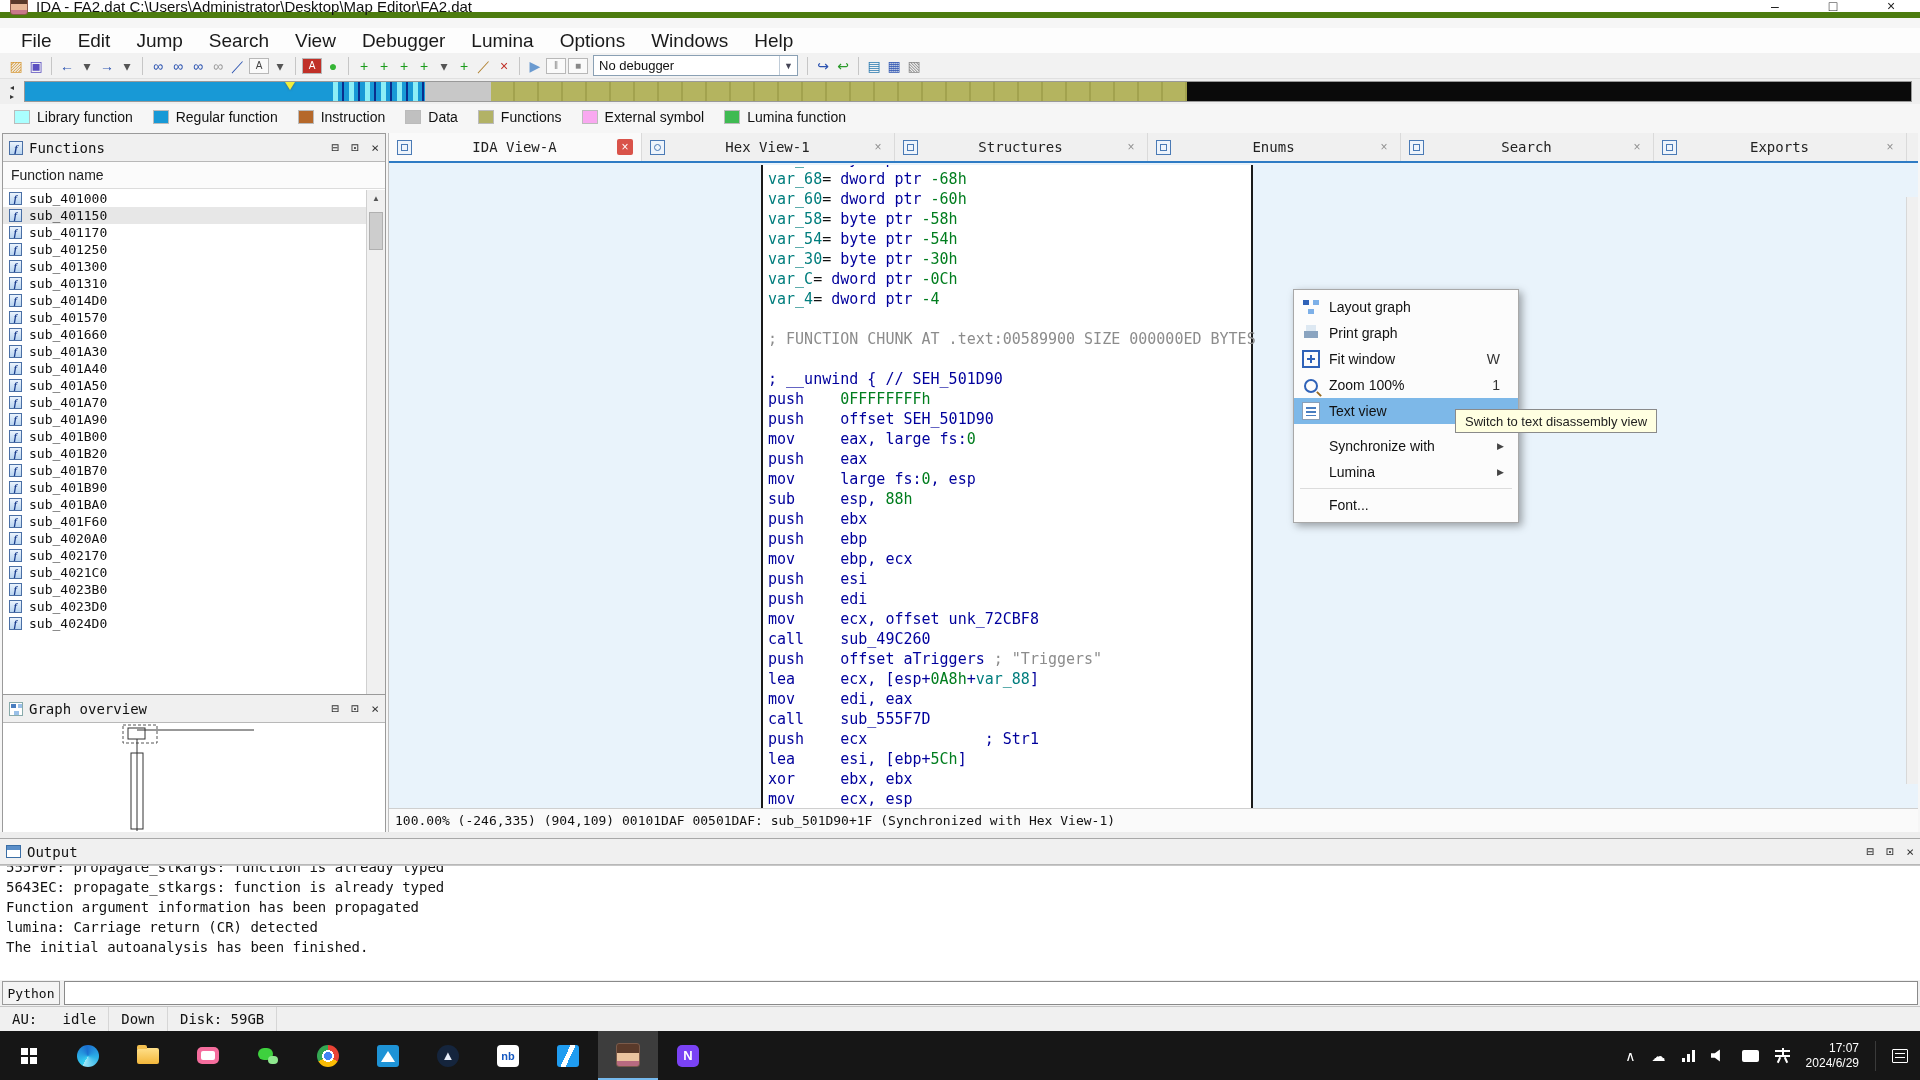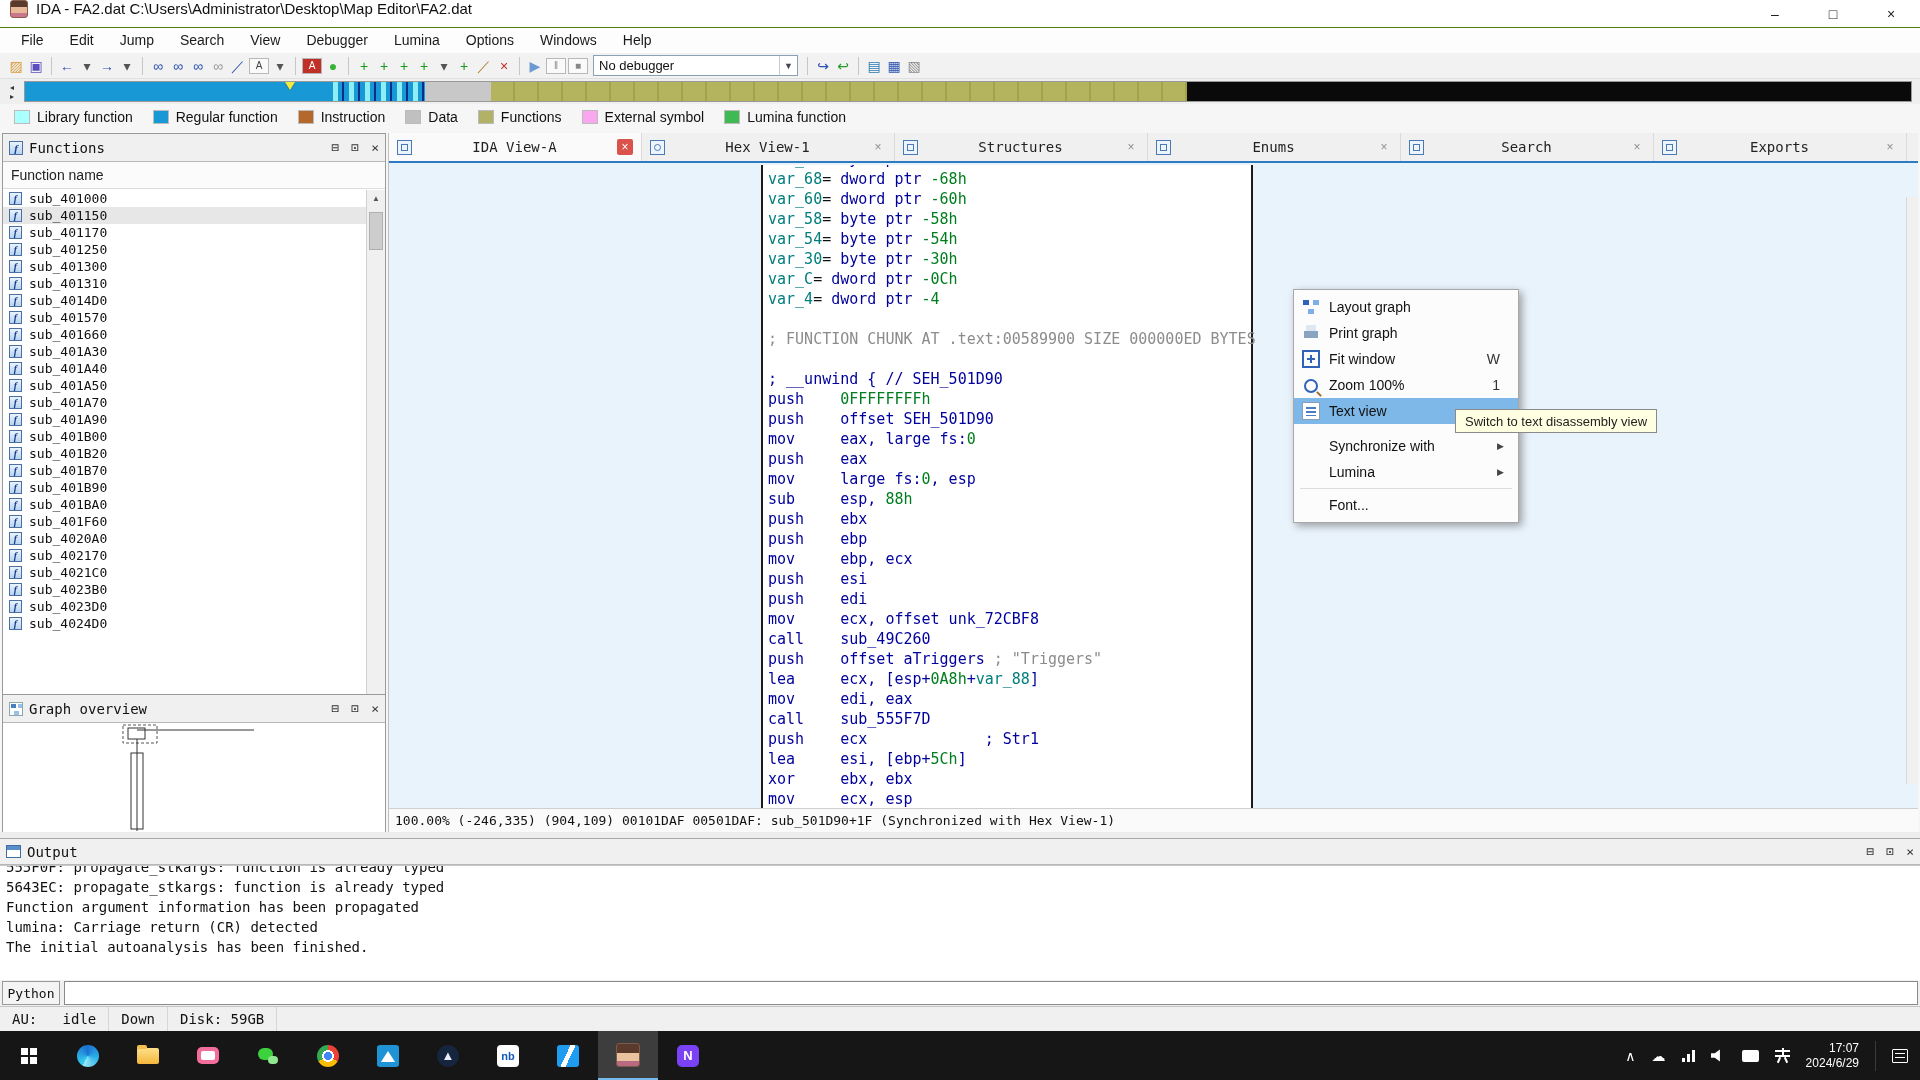--- a/index.html
+++ b/index.html
@@ -1,28 +1,28 @@
 <!DOCTYPE html>
 <html><head>
 <meta charset="utf-8">
 <style>
 *{margin:0;padding:0;box-sizing:border-box}
 html,body{width:1920px;height:1080px;overflow:hidden}
 body{font-family:"Liberation Sans",sans-serif;background:#fff;position:relative;color:#111}
 #screen{position:absolute;inset:0;background:#f6f6f6}
 
 
-#titlebar{position:absolute;left:0;top:0;width:1920px;height:28px;background:#fff;display:flex;border-bottom:1px solid #4d7c0f}
+#titlebar{position:absolute;left:0;top:0;width:1920px;height:18px;background:#fff;display:flex;align-items:center;border-bottom:6px solid #4d7c0f}
 #app-icon{width:18px;height:18px;margin:0 8px 0 10px;border-radius:3px;background:linear-gradient(180deg,#5a3a2a 0 40%,#e8b898 40% 75%,#c8788a 75%);border:1px solid #8a5a4a}
 #window-title{font-size:15px;color:#101010}
 #win-controls{margin-left:auto;display:flex;height:28px}
 .win-btn{width:58px;height:28px;display:flex;align-items:center;justify-content:center;font-size:14px;color:#222}
 
 #menubar{position:absolute;left:0;top:28px;width:1920px;height:25px;background:#fdfdfd;display:flex;align-items:center;padding-left:8px}
-.menu-item{padding:0 13px;font-size:14px;color:#1a1a1a;line-height:25px}
+.menu-item{padding:0 13px;font-size:19px;color:#1a1a1a;line-height:25px}
 
 #toolbar{position:absolute;left:0;top:53px;width:1920px;height:26px;background:#f2f2f2;display:flex;align-items:center;padding-left:6px;border-bottom:1px solid #e0e0e0}
 .tb-icon{min-width:20px;height:22px;display:flex;align-items:center;justify-content:center;font-size:14px;line-height:20px}
 .tb-icon.boxed{border:1px solid #b8b8b8;background:#fafafa;width:18px;height:16px;font-size:10px;margin:0 1px}
 .tb-sep{width:1px;height:18px;background:#c6c6c6;margin:0 5px}
 #debugger-combo{width:205px;height:21px;border:1px solid #8aa0b4;background:#fff;display:flex;align-items:center;margin:0 4px;font-size:13px}
 #debugger-combo .val{flex:1;padding-left:5px}
 #debugger-combo .drop{width:18px;height:100%;border-left:1px solid #c0ccd8;display:flex;align-items:center;justify-content:center;font-size:9px;color:#445}
 
 #navband{position:absolute;left:0;top:79px;width:1920px;height:25px;background:#efefef;display:flex;align-items:center}

